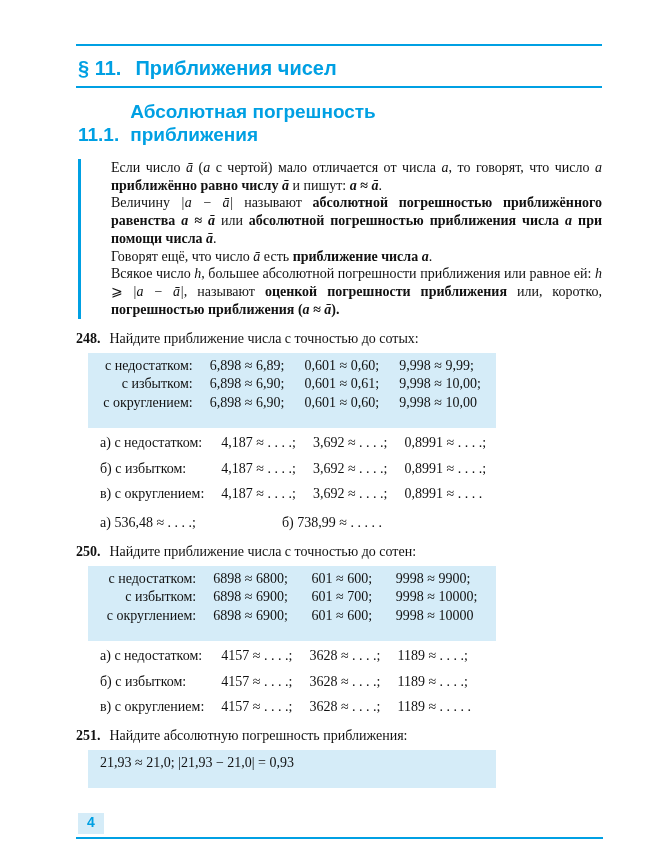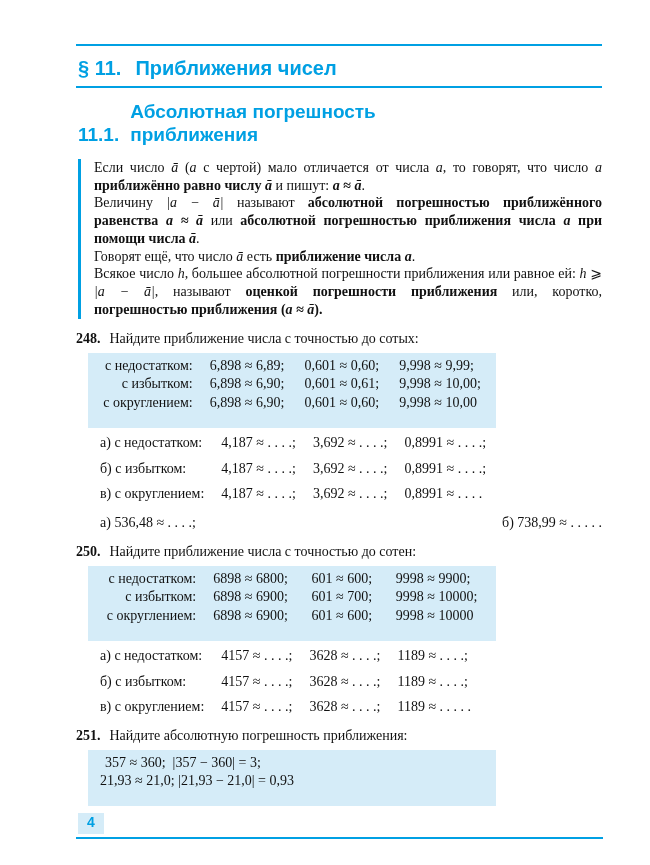--- a/index.html
+++ b/index.html
@@ -26,21 +26,21 @@
   }
   .heading-rule { height: 1.5px; background: var(--accent); margin: 2px 0 12px; }
   .subsection-heading {
     display: flex; gap: 11px; margin: 0 0 13px 2px;
     font-family: "Liberation Sans", "DejaVu Sans", sans-serif;
     font-size: 19px; font-weight: bold; color: var(--accent); line-height: 1.22; align-items: flex-end;
   }
   .sub-title { max-width: 330px; }
   .theory {
     border-left: 3px solid var(--accent);
-    padding-left: 13px; margin: 0 0 4px 2px;
+    padding-left: 30px; margin: 0 0 4px 2px;
   }
   .theory p { margin: 0; text-align: justify; }
   .b  { font-weight: bold; }
   .i  { font-style: italic; }
   .bi { font-weight: bold; font-style: italic; }
   .problem { margin-top: 11px; }
   .statement { margin: 0 0 2px 0; }
   .pnum { font-weight: bold; margin-right: 9px; margin-top: 32px; }
   .example {
     background: var(--highlight);
@@ -48,21 +48,21 @@
     padding: 4px 12px 16px 12px;
     margin: 5px 0 6px 12px;
   }
   .ex-grid { display: grid; grid-template-columns: auto auto auto auto; column-gap: 17px; row-gap: 1px; }
   .ex-grid .lab { text-align: right; }
   .items-grid {
     display: grid; grid-template-columns: auto auto auto auto;
     column-gap: 17px; row-gap: 8px;
     margin: 0 0 2px 24px; width: fit-content;
   }
-  .inline-items { display: flex; gap: 40px; margin: 6px 0 2px 24px; justify-content: space-between; }
+  .inline-items { display: flex; gap: 86px; margin: 6px 0 2px 24px; }
   .ex-line { white-space: pre-wrap; }
   .ex-line.first { padding-left: 5px; }
   .footer { position: absolute; left: 76px; right: 47px; bottom: 26px; }
   .page-num {
     display: inline-block; margin: 0 0 3px 2px; padding: 1px 9px 2px;
     background: var(--highlight); color: var(--accent);
     font-family: "Liberation Sans", "DejaVu Sans", sans-serif;
     font-size: 14px; font-weight: bold;
   }
   .bottom-rule { height: 2px; background: var(--accent); }
@@ -169,21 +169,20 @@
       <span>3628 ≈ . . . .;</span>
       <span>1189 ≈ . . . . .</span>
     </div>
   </section>
 
   <section class="problem">
     <p class="statement">
       <span class="pnum">251.</span><span>Найдите абсолютную погрешность приближения:</span>
     </p>
     <div class="example">
-      <div class="ex-line first">357 ≈ 360;  |357 − 360| = 3;</div>
       <div class="ex-line">21,93 ≈ 21,0; |21,93 − 21,0| = 0,93</div>
     </div>
   </section>
 
   <div class="footer">
     <span class="page-num">4</span>
     <div class="bottom-rule"></div>
   </div>
 
 </div>

